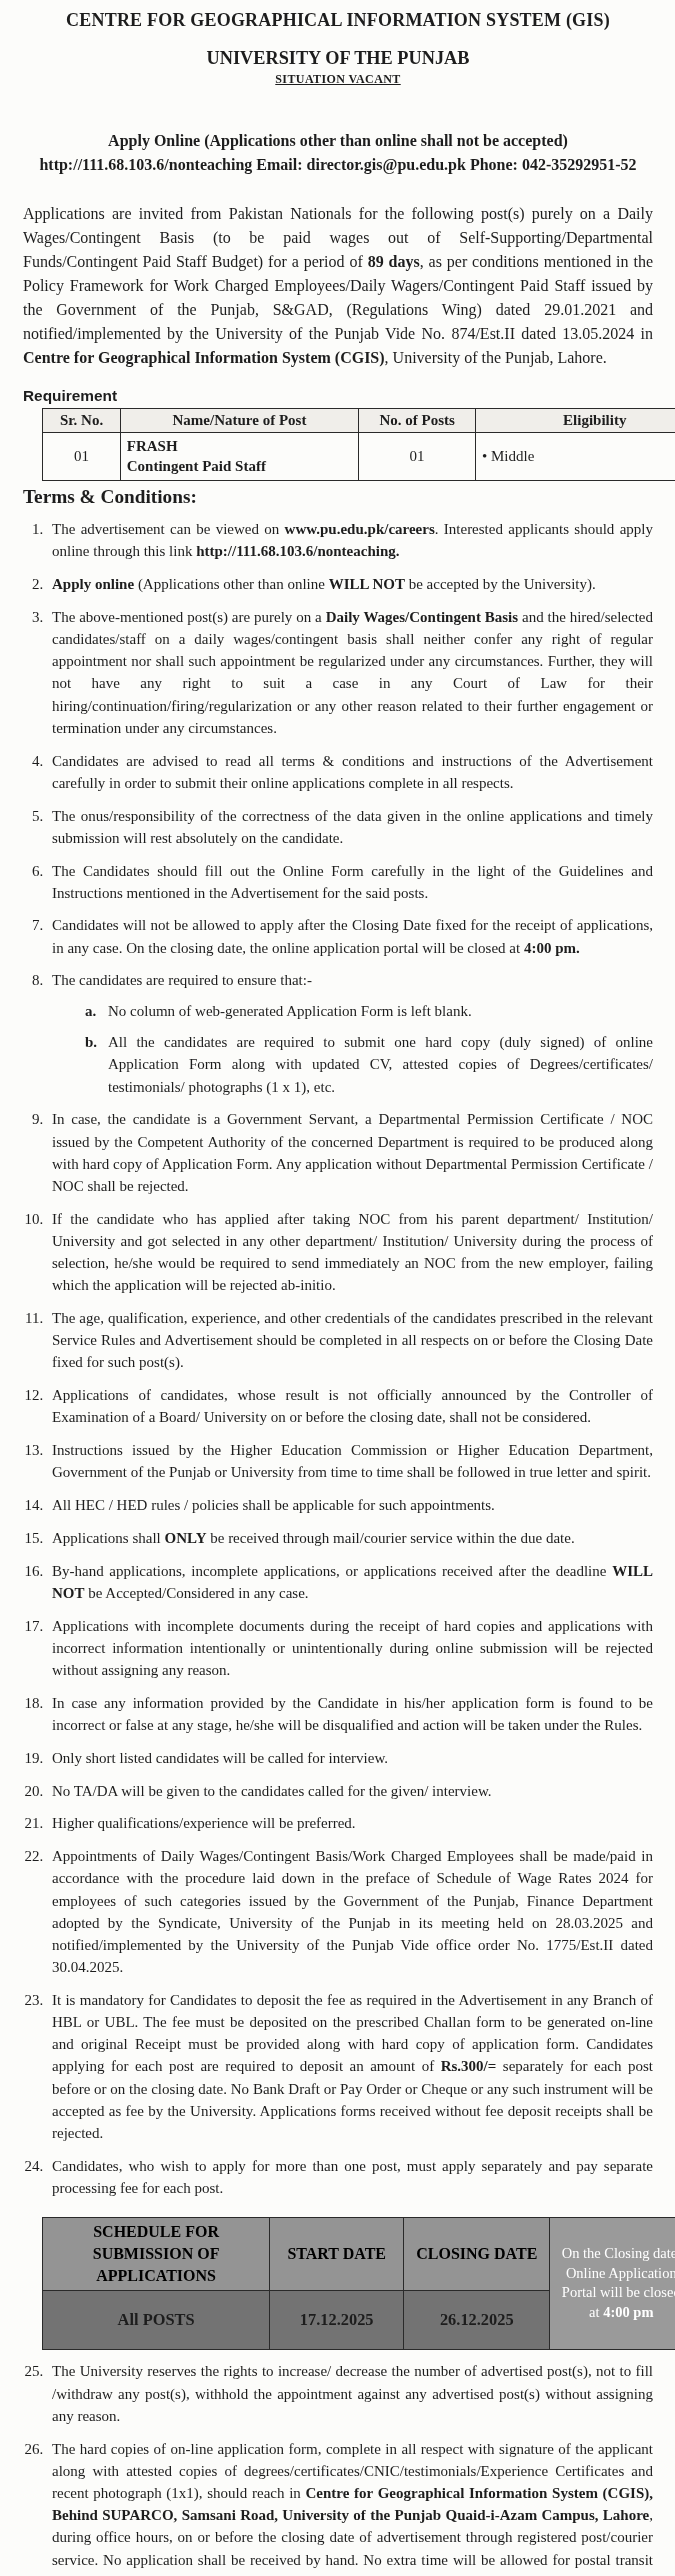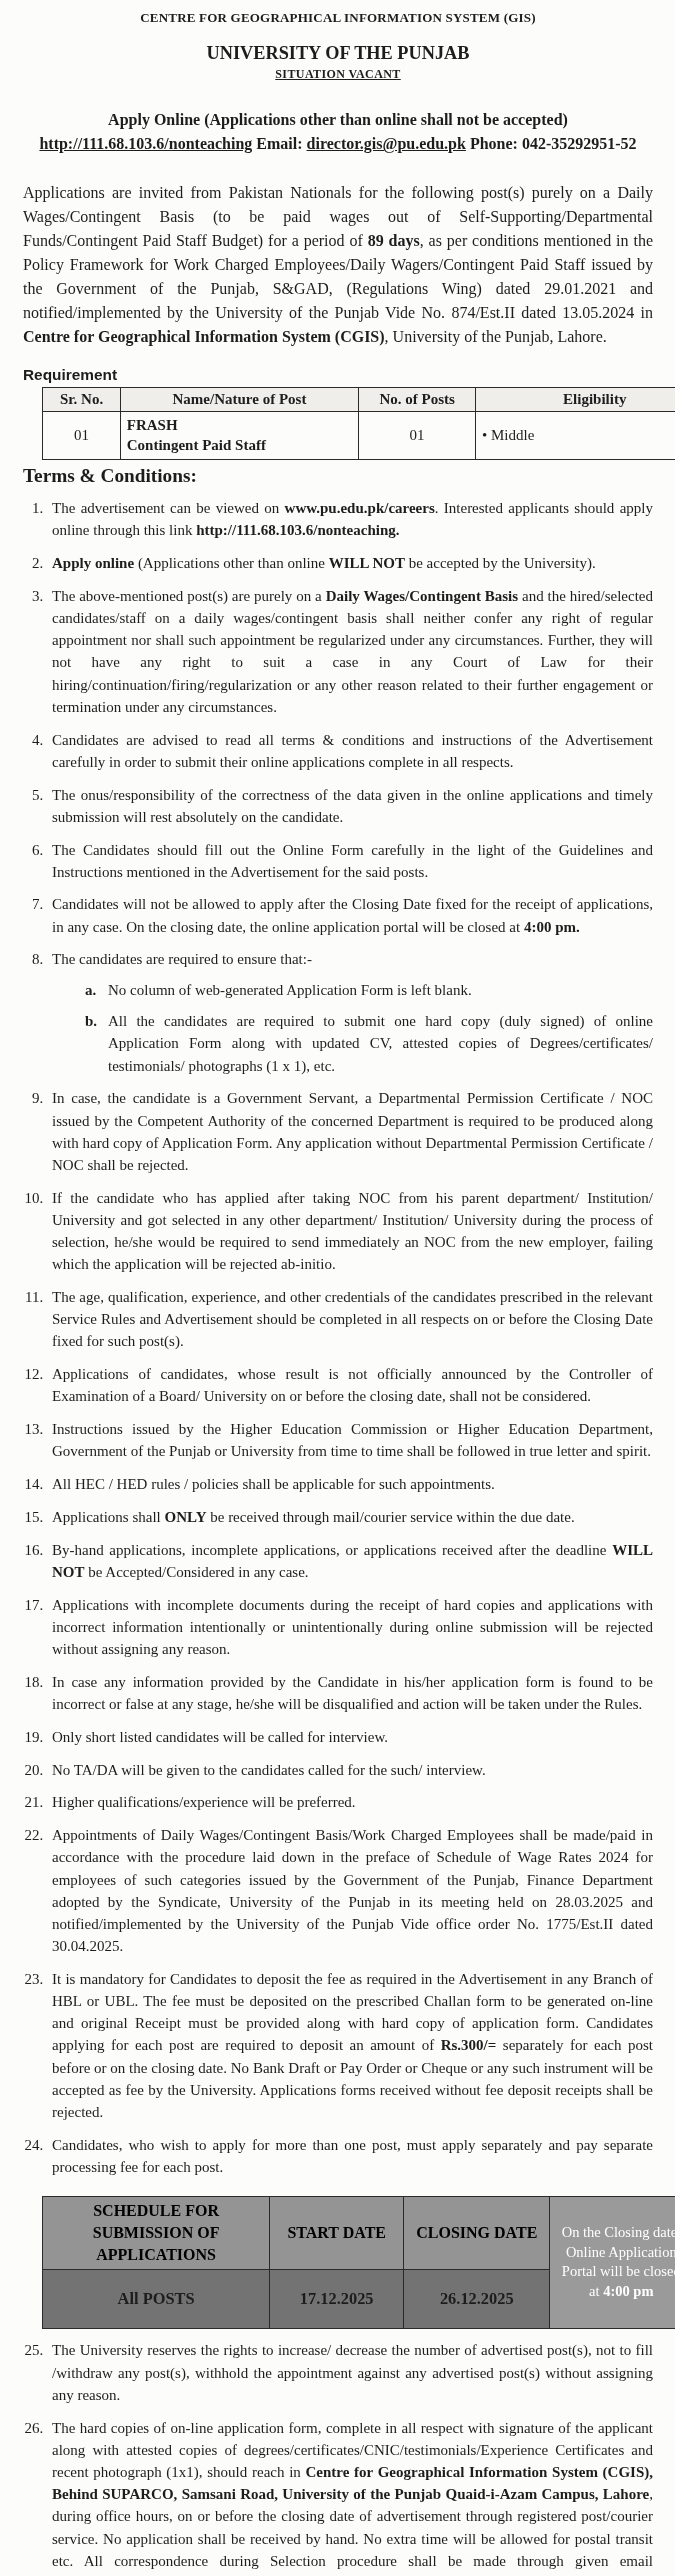--- a/index.html
+++ b/index.html
@@ -5,28 +5,28 @@
   html,body{margin:0;padding:0;}
   body{
     width:676px;height:2576px;
     background:#fcfcfa;
     font-family:"Liberation Serif",serif;
     color:#1d1d1d;
     -webkit-font-smoothing:antialiased;
   }
   .page{padding:9.7px 23px 0 23px;box-sizing:border-box;}
   .b{font-weight:bold}
-  .u{text-decoration:underline}
-
-  
-  .hdr1{text-align:center;font-weight:bold;font-size:13px;letter-spacing:0.2px;}
+  .u{}
+
+  
+  .hdr1{text-align:center;font-weight:bold;font-size:18px;letter-spacing:0.2px;}
   .hdr2{text-align:center;font-weight:bold;font-size:18.3px;margin-top:17px;}
   .hdr3{text-align:center;font-weight:bold;font-size:12px;text-decoration:underline;margin-top:2.9px;letter-spacing:0.4px;}
 
-  .apply{margin-top:26px;text-align:center;font-weight:bold;font-size:16px;line-height:1.55;}
+  .apply{margin-top:42px;text-align:center;font-weight:bold;font-size:16px;line-height:1.55;}
 
   .intro{margin-top:24px;font-size:16px;line-height:1.5;text-align:justify;}
 
   
   .req-label{font-family:"Liberation Sans",sans-serif;font-weight:bold;font-size:15.4px;margin-top:16.4px;}
   table.req{border-collapse:collapse;margin:3.9px 0 0 19.3px;width:672px;border:1.5px solid #2a2a2a;font-family:Liberation Serif, serif;}
   table.req th,table.req td{border:1.2px solid #2a2a2a;font-size:15px;padding:2.9px 5.8px;}
   table.req th{background:#f0eeea;font-weight:bold;text-align:center;}
   table.req td.ctr{text-align:center;}
   table.req td .postline{font-weight:bold;line-height:1.35;}
@@ -168,21 +168,21 @@
       <div class="titem">
         <span class="tnum">18.</span>
         <div class="ttxt"><span>In case any information provided by the Candidate in his/her application form is found to be incorrect or false at any stage, he/she will be disqualified and action will be taken under the Rules.</span></div>
       </div>
       <div class="titem">
         <span class="tnum">19.</span>
         <div class="ttxt"><span>Only short listed candidates will be called for interview.</span></div>
       </div>
       <div class="titem">
         <span class="tnum">20.</span>
-        <div class="ttxt"><span>No TA/DA will be given to the candidates called for the such/ interview.</span></div>
+        <div class="ttxt"><span>No TA/DA will be given to the candidates called for the given/ interview.</span></div>
       </div>
       <div class="titem">
         <span class="tnum">21.</span>
         <div class="ttxt"><span>Higher qualifications/experience will be preferred.</span></div>
       </div>
       <div class="titem">
         <span class="tnum">22.</span>
         <div class="ttxt"><span>Appointments of Daily Wages/Contingent Basis/Work Charged Employees shall be made/paid in accordance with the procedure laid down in the preface of Schedule of Wage Rates 2024 for employees of such categories issued by the Government of the Punjab, Finance Department adopted by the Syndicate, University of the Punjab in its meeting held on 28.03.2025 and notified/implemented by the University of the Punjab Vide office order No. 1775/Est.II dated 30.04.2025.</span></div>
       </div>
       <div class="titem">

